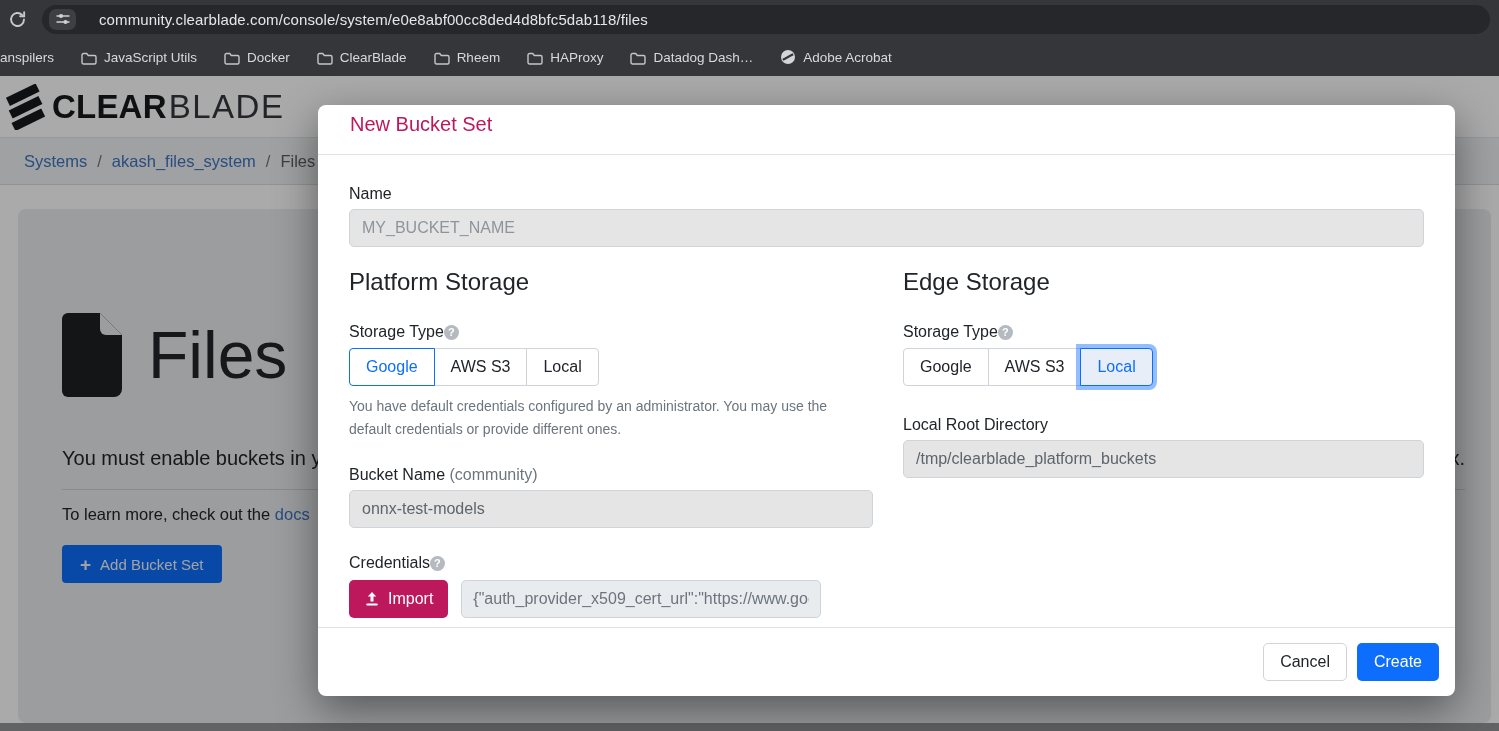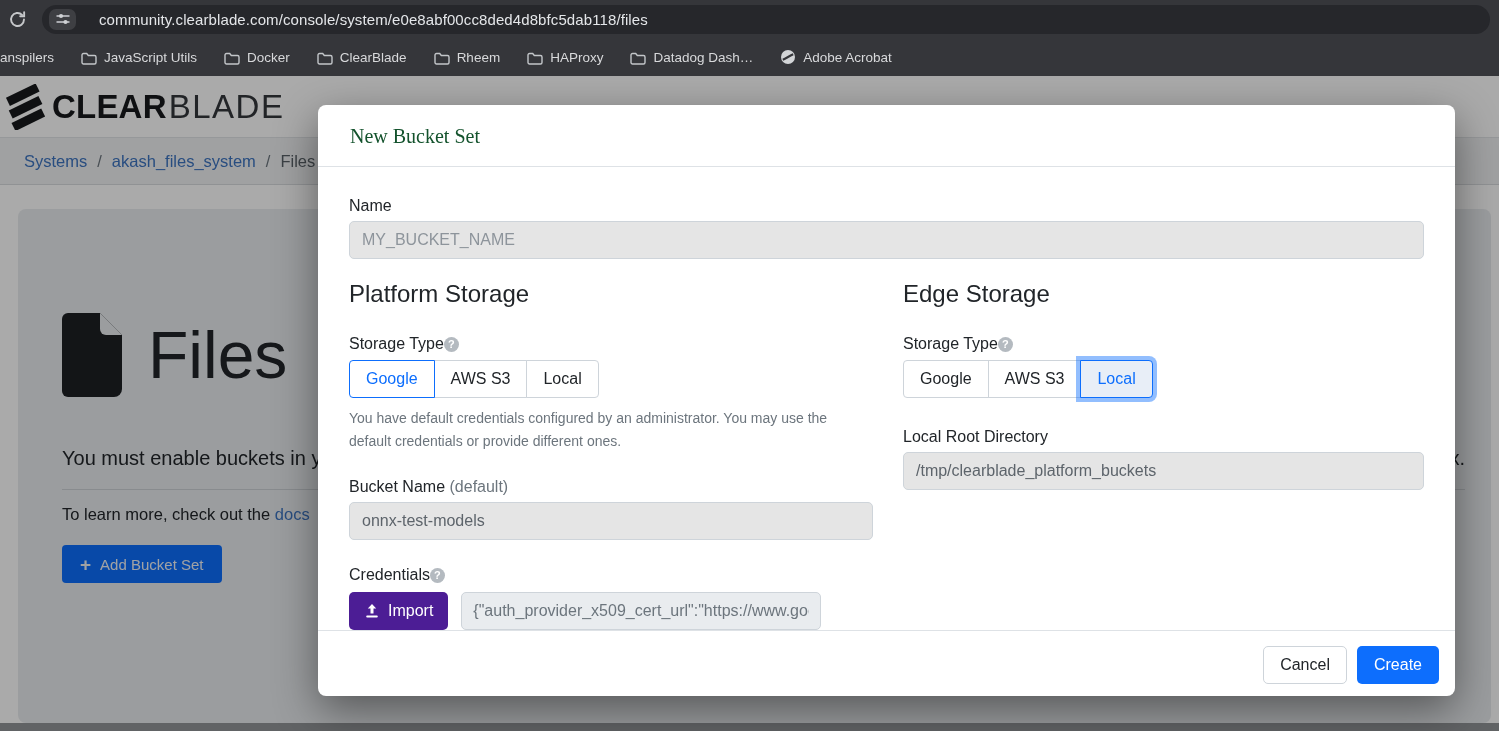--- a/index.html
+++ b/index.html
@@ -46,21 +46,21 @@
                     font-size:15px; cursor:pointer; font-family:inherit; }
   .plus-glyph { font-size:19px; font-weight:600; line-height:1; }
 
   
   .backdrop { position:absolute; top:76px; left:0; right:0; bottom:0; background:rgba(0,0,0,0.335); z-index:10; }
   .bottom-strip { position:absolute; left:0; right:0; bottom:0; height:8px; background:#616365; z-index:11; }
 
   
   .modal { position:absolute; left:318px; top:105px; width:1137px; height:591px; background:#fff;
            border-radius:8px; box-shadow:0 14px 44px rgba(0,0,0,0.45); z-index:20; display:flex; flex-direction:column; }
-  .modal-header { padding:20px 32px 18px 32px; border-bottom:1px solid #dee2e6; font-size:20px; color:#14532d;font-family:Liberation Serif, serif; }
+  .modal-header { padding:8px 32px 18px 32px; border-bottom:1px solid #dee2e6; font-size:20px; color:#be185d; }
   .modal-body { flex:1; padding:30px 31px 0 31px; }
   .field-label { font-size:16px; color:#212529; margin-bottom:6px; }
   .text-input { width:100%; height:38px; border:1px solid #ced4da; border-radius:5px; padding:0 12px;
                 font-size:16px; color:#5d646b; background:#e5e5e5; font-family:inherit; }
   .text-input::placeholder { color:#8d949b; opacity:1; }
   .columns { display:grid; grid-template-columns:524px 1fr; column-gap:30px; margin-top:21px; }
   .section-heading { font-size:24px; font-weight:500; color:#212529; margin:0 0 27px 0; }
   .label-row { display:flex; align-items:center; margin-bottom:7px; }
   .label-row .field-label { margin-bottom:0; }
   .help-icon { width:15px; height:15px; border-radius:50%; background:#b4bac0; color:#fff; font-size:11px;
@@ -69,21 +69,21 @@
   .btn-group button { height:38px; padding:0 16px; background:#fff; border:1px solid #ced4da; font-size:16px;
                       color:#212529; margin-left:-1px; cursor:pointer; position:relative; font-family:inherit; }
   .btn-group button:first-child { border-radius:4px 0 0 4px; margin-left:0; }
   .btn-group button:last-child { border-radius:0 4px 4px 0; }
   .btn-group .selected { color:#0d6efd; border-color:#0d6efd; z-index:2; }
   .btn-group .focus-ring { background:#e8eef7; box-shadow:0 0 0 4px rgba(13,110,253,0.45); z-index:3; border-radius:4px; }
   .help-text { font-size:14px; color:#6c757d; line-height:1.62; margin-top:9px; max-width:512px; }
   .sub-field { margin-top:26px; }
   .required-hint { color:#6c757d; }
   .cred-row { display:flex; align-items:center; gap:13px; margin-top:8px; }
-  .import-btn { height:38px; padding:0 15px; background:#4c1d95; color:#fff; border:none; border-radius:5px;
+  .import-btn { height:38px; padding:0 15px; background:#be185d; color:#fff; border:none; border-radius:5px;
                 font-size:16px; display:inline-flex; align-items:center; gap:8px; cursor:pointer; font-family:inherit; }
   .cred-input { width:360px; height:38px; background:#e9ecef; border:1px solid #ced4da; border-radius:5px;
                 color:#6c757d; font-size:16px; padding:0 11px; font-family:inherit; }
   .modal-footer { border-top:1px solid #dee2e6; padding:15px 16px; display:flex; justify-content:flex-end; gap:10px; }
   .cancel-btn { height:38px; padding:0 16px; background:#fff; border:1px solid #ced4da; border-radius:5px;
                 font-size:16px; color:#212529; cursor:pointer; font-family:inherit; }
   .create-btn { height:38px; padding:0 17px; background:#0d6efd; border:none; border-radius:5px;
                 font-size:16px; color:#fff; cursor:pointer; font-family:inherit; }
 </style>
 </head>
@@ -229,21 +229,21 @@
         <div class="btn-group">
           <button class="selected">Google</button>
           <button>AWS S3</button>
           <button>Local</button>
         </div>
         <div class="help-text">You have default credentials configured by an administrator. You may use the default credentials or provide different ones.</div>
 
         <div class="sub-field">
           <div class="field-label">
             <span>Bucket Name</span>
-            <span class="required-hint">(default)</span>
+            <span class="required-hint">(community)</span>
           </div>
           <input class="text-input" type="text" value="onnx-test-models" style="">
         </div>
 
         <div class="sub-field">
           <div class="label-row">
             <span class="field-label">Credentials</span>
             <span class="help-icon">?</span>
           </div>
           <div class="cred-row">

